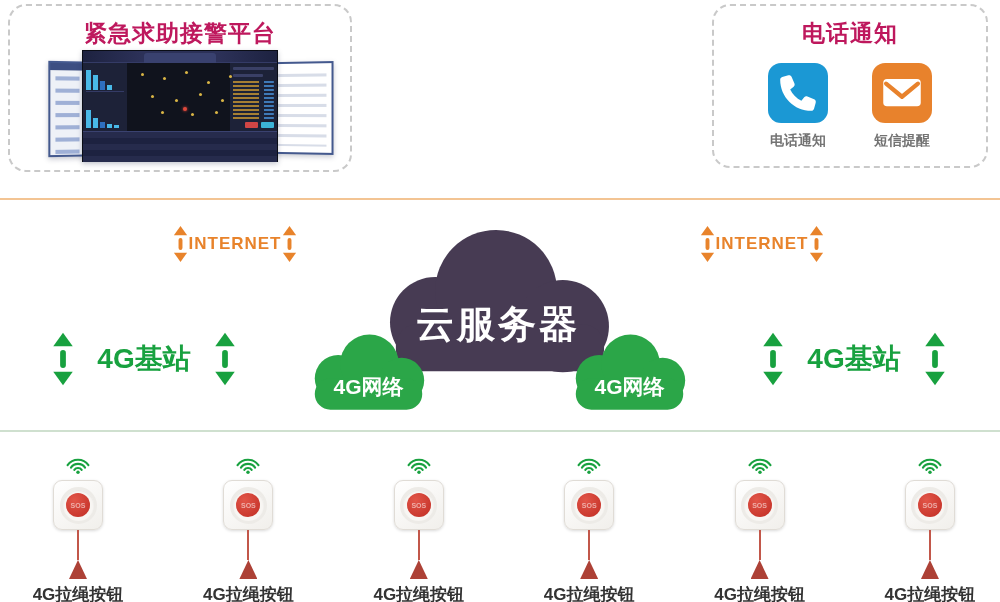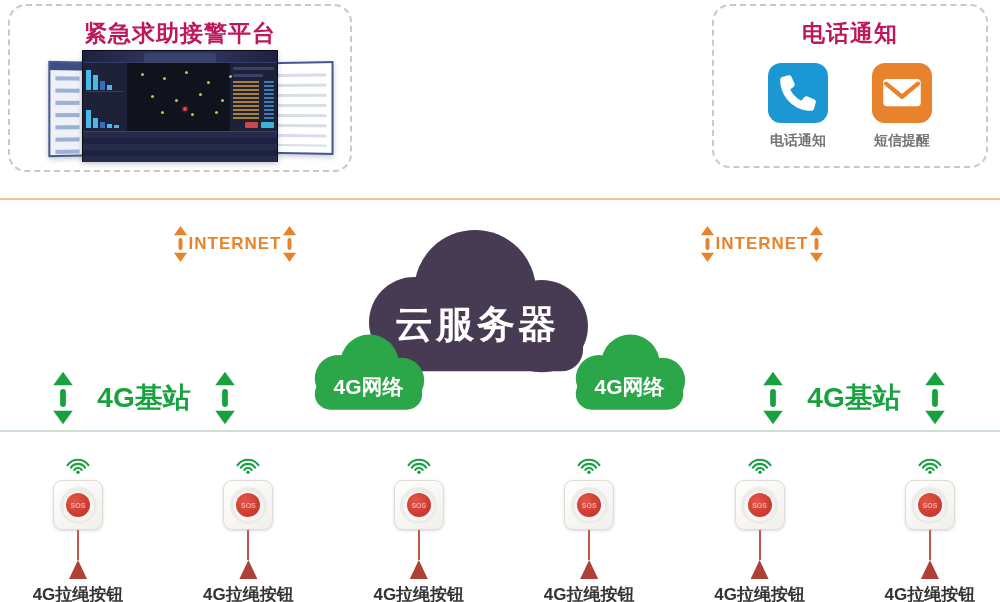--- a/index.html
+++ b/index.html
@@ -66,29 +66,29 @@
   
   .divider { position:absolute; left:0; right:0; height:2px; }
   .div-orange { top:198px; background:#f3c493; }
   .div-green  { top:430px; background:#cfe0cf; }
 
   
   .net-group { position:absolute; display:flex; align-items:center; justify-content:space-between; }
   .internet { width:124px; height:44px; top:222px; }
   .il { left:173px; } .ir { left:700px; }
   .internet-text { font-size:17px; font-weight:600; color:#e8832b; letter-spacing:1px; }
-  .station { width:184px; height:66px; top:365px; }
+  .station { width:184px; height:66px; top:326px; }
   .sl { left:52px; } .sr { left:762px; }
   .station-text { font-size:28px; font-weight:bold; color:#18a13f; }
   .arrow-orange { width:15px; height:42px; }
   .arrow-green { width:22px; height:64px; }
 
   .cloud { position:absolute; }
   .cloud svg { position:absolute; inset:0; width:100%; height:100%; }
-  .cloud-purple { left:347px; top:228px; width:260px; height:162px; z-index:1; }
+  .cloud-purple { left:368px; top:228px; width:260px; height:162px; z-index:1; }
   .cloud-label-main { position:absolute; width:100%; text-align:center; top:71px; font-size:38px; font-weight:bold; color:#fff; letter-spacing:3px; }
   .cloud-green { width:127px; height:84px; z-index:2; top:331px; }
   .cg-left { left:305px; } .cg-right { left:566px; }
   .cloud-label-sub { position:absolute; width:100%; text-align:center; top:42px; font-size:21px; font-weight:bold; color:#fff; }
 
   
   .devices { position:absolute; left:8px; right:0; top:452px; display:flex; justify-content:space-between; }
   .device { width:140px; display:flex; flex-direction:column; align-items:center; }
   .wifi { width:30px; height:23px; margin-bottom:5px; }
   .device-box { width:50px; height:50px; background:linear-gradient(145deg,#ffffff,#f1efeb); border:1px solid #e0dcd6; border-radius:9px;

